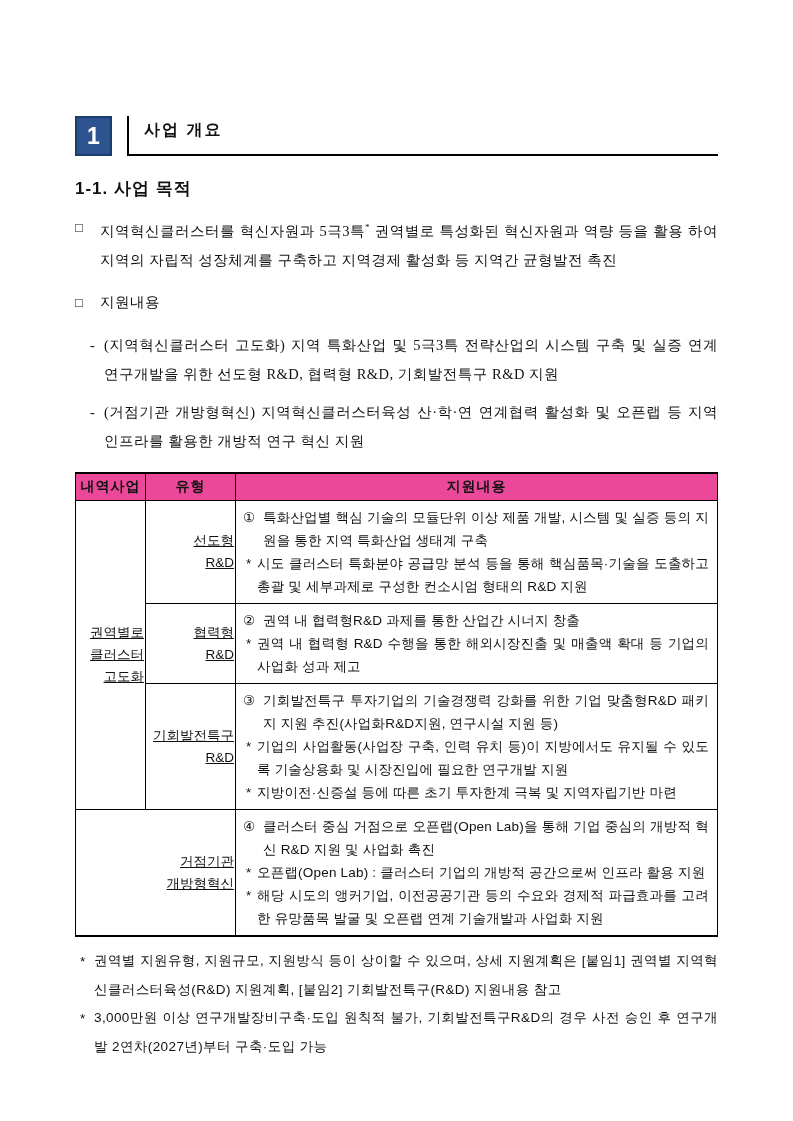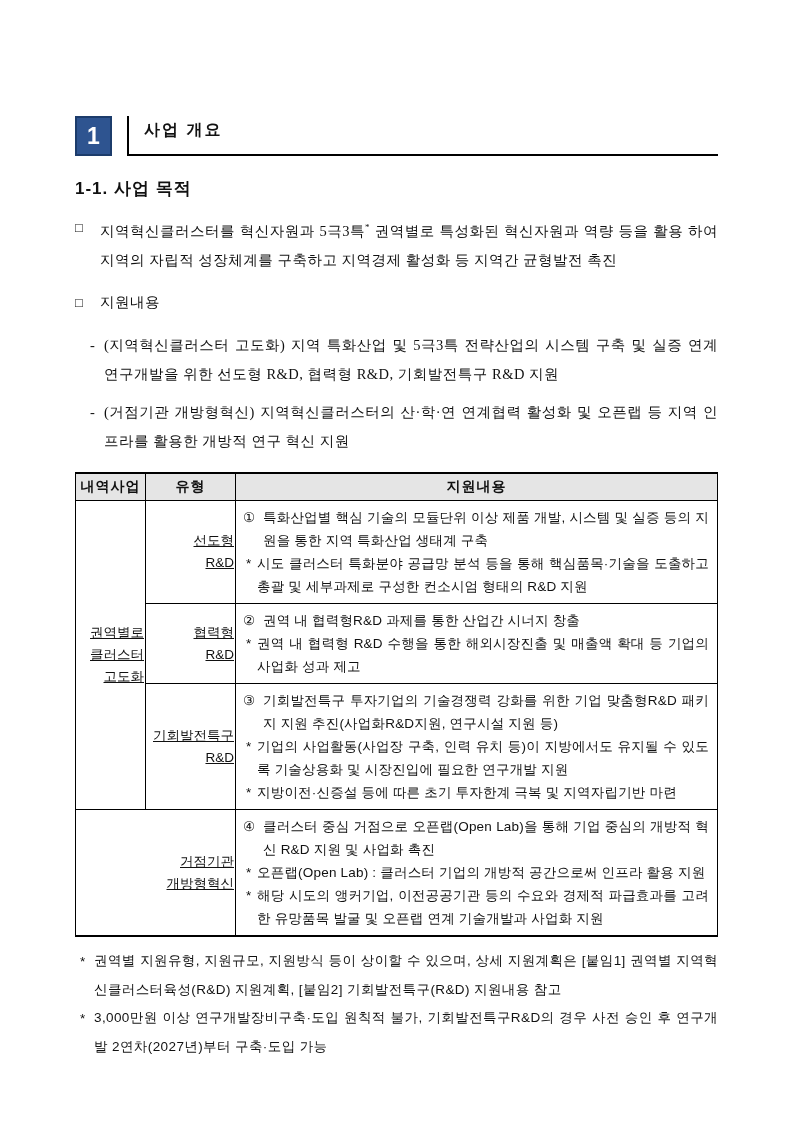--- a/index.html
+++ b/index.html
@@ -55,21 +55,21 @@
     border-collapse: collapse;
     margin-top: 16px;
     border-top: 2px solid #000;
     border-bottom: 2px solid #000;
     font-size: 13.5px;
   }
   table.support col.c1 { width: 70px; }
   table.support col.c2 { width: 90px; }
   table.support th, table.support td { border: 1px solid #000; }
   table.support th {
-    background: #e5e5e5;
+    background: #ec4899;
     font-weight: bold;
     height: 28px;
     text-align: center;
     font-size: 14px;
     letter-spacing: 1px;
   }
   td.center { text-align: right; vertical-align: middle; line-height: 22px; text-decoration: underline; }
   .bl { display: block; }
   td.content-cell { padding: 5px 8px 5px 7px; vertical-align: middle; }
   .tline { display: flex; line-height: 23px; letter-spacing: 0.2px; }
@@ -107,21 +107,21 @@
     <span class="pmark">□</span>
     <div class="ptext">지원내용</div>
   </div>
 
   <div class="dash-item serif di0">
     <span class="dash">-</span>
     <div class="ptext">(지역혁신클러스터 고도화) 지역 특화산업 및 5극3특 전략산업의 시스템 구축 및 실증 연계 연구개발을 위한 선도형 R&amp;D, 협력형 R&amp;D, 기회발전특구 R&amp;D 지원</div>
   </div>
   <div class="dash-item serif di1">
     <span class="dash">-</span>
-    <div class="ptext">(거점기관 개방형혁신) 지역혁신클러스터의 산·학·연 연계협력 활성화 및 오픈랩 등 지역 인프라를 활용한 개방적 연구 혁신 지원</div>
+    <div class="ptext">(거점기관 개방형혁신) 지역혁신클러스터육성 산·학·연 연계협력 활성화 및 오픈랩 등 지역 인프라를 활용한 개방적 연구 혁신 지원</div>
   </div>
 
   <table class="support">
     <colgroup>
         <col class="c1">
         <col class="c2">
         <col class="c3">
       </colgroup>
     <thead>
       <tr>

